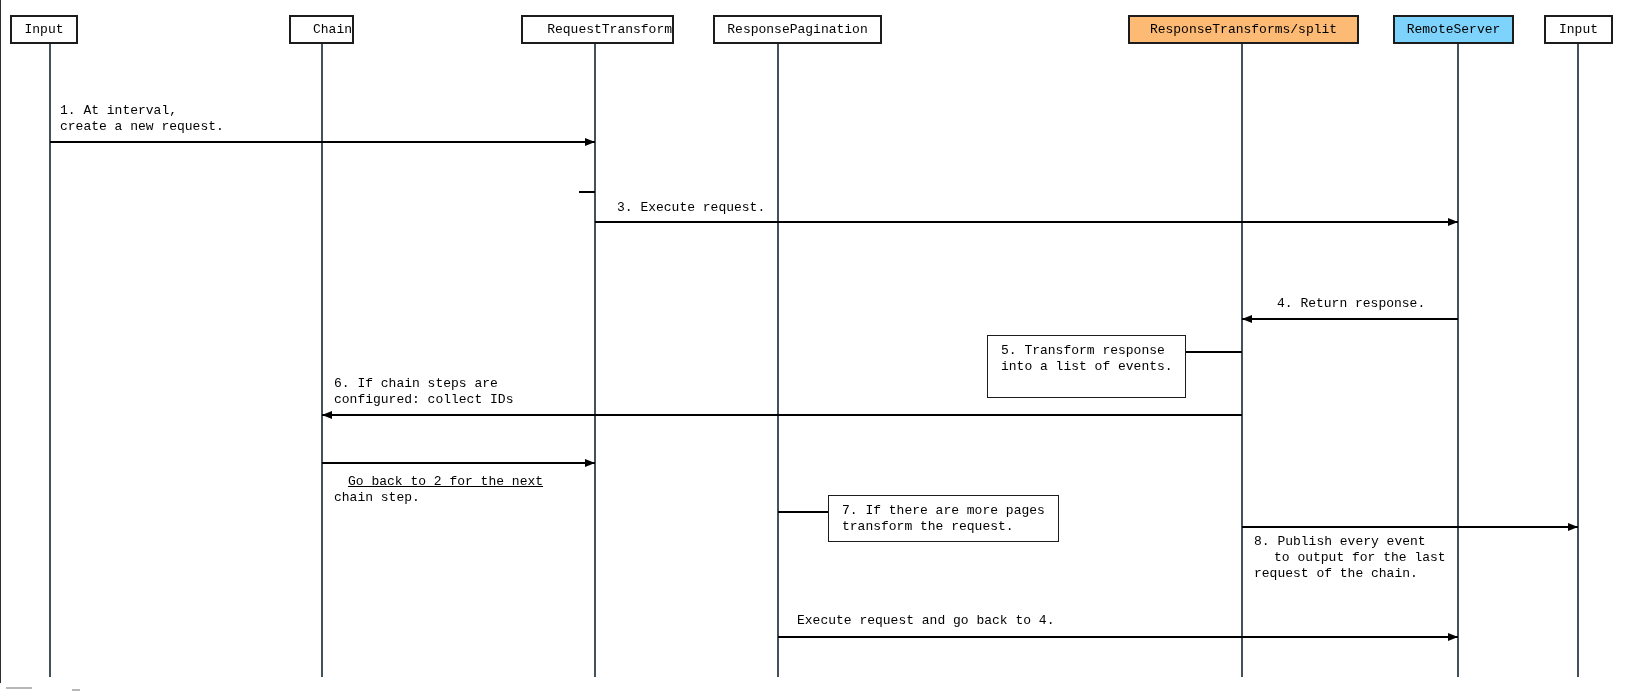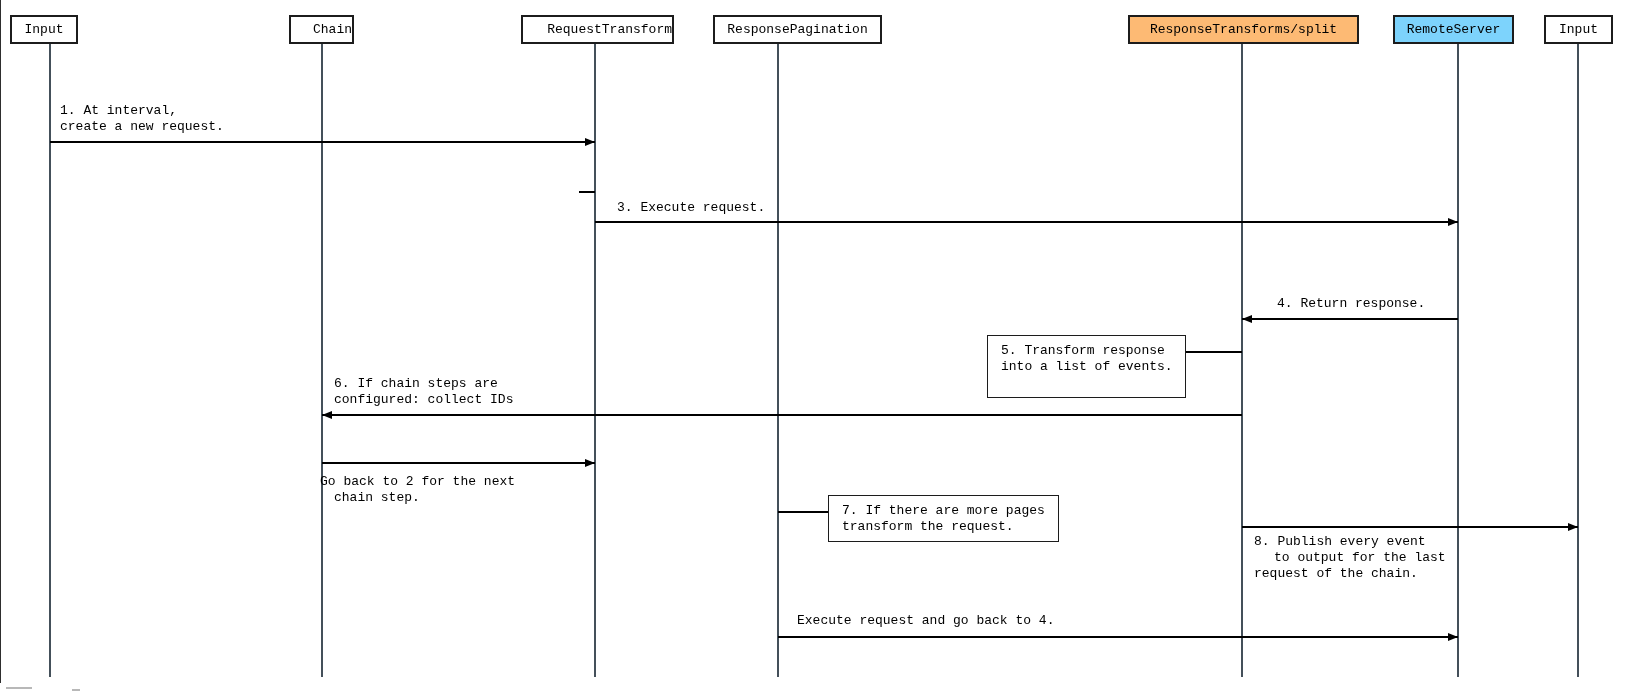--- a/index.html
+++ b/index.html
@@ -58,21 +58,21 @@
     <div class="txt" style="position: absolute; left: 617px; top: 200px;">3. Execute request.</div>
     <div style="position: absolute; left: 1242px; top: 318px; width: 216px; height: 1.6px; background: rgb(0, 0, 0);"></div>
     <div style="position: absolute; top: 314.5px; width: 0px; height: 0px; border-top: 4.5px solid transparent; border-bottom: 4.5px solid transparent; left: 1242px; border-right: 10px solid rgb(0, 0, 0);"></div>
     <div class="txt" style="position: absolute; left: 1277px; top: 296px;">4. Return response.</div>
     <div style="position: absolute; left: 322px; top: 414px; width: 920px; height: 1.6px; background: rgb(0, 0, 0);"></div>
     <div style="position: absolute; top: 410.5px; width: 0px; height: 0px; border-top: 4.5px solid transparent; border-bottom: 4.5px solid transparent; left: 322px; border-right: 10px solid rgb(0, 0, 0);"></div>
     <div class="txt" style="position: absolute; left: 334px; top: 376px;">6. If chain steps are</div>
     <div class="txt" style="position: absolute; left: 334px; top: 392px;">configured: collect IDs</div>
     <div style="position: absolute; left: 322px; top: 462px; width: 273px; height: 1.6px; background: rgb(0, 0, 0);"></div>
     <div style="position: absolute; top: 458.5px; width: 0px; height: 0px; border-top: 4.5px solid transparent; border-bottom: 4.5px solid transparent; left: 585px; border-left: 10px solid rgb(0, 0, 0);"></div>
-    <div class="txt" style="position: absolute; left: 320px; top: 474px;">Go back to 2 for the next</div>
+    <div class="txt" style="position: absolute; left: 348px; top: 474px; text-decoration: underline;">Go back to 2 for the next</div>
     <div class="txt" style="position: absolute; left: 334px; top: 490px;">chain step.</div>
     <div style="position: absolute; left: 1242px; top: 526px; width: 336px; height: 1.6px; background: rgb(0, 0, 0);"></div>
     <div style="position: absolute; top: 522.5px; width: 0px; height: 0px; border-top: 4.5px solid transparent; border-bottom: 4.5px solid transparent; left: 1568px; border-left: 10px solid rgb(0, 0, 0);"></div>
     <div class="txt" style="position: absolute; left: 1254px; top: 534px;">8. Publish every event</div>
     <div class="txt" style="position: absolute; left: 1254px; top: 550px; margin-left: 20px;">to output for the last</div>
     <div class="txt" style="position: absolute; left: 1254px; top: 566px;">request of the chain.</div>
     <div style="position: absolute; left: 778px; top: 636px; width: 680px; height: 1.6px; background: rgb(0, 0, 0);"></div>
     <div style="position: absolute; top: 632.5px; width: 0px; height: 0px; border-top: 4.5px solid transparent; border-bottom: 4.5px solid transparent; left: 1448px; border-left: 10px solid rgb(0, 0, 0);"></div>
     <div class="txt" style="position: absolute; left: 797px; top: 613px;">Execute request and go back to 4.</div>
     <div style="position: absolute; left: 579px; top: 191px; width: 16px; height: 1.6px; background: rgb(0, 0, 0);"></div>

